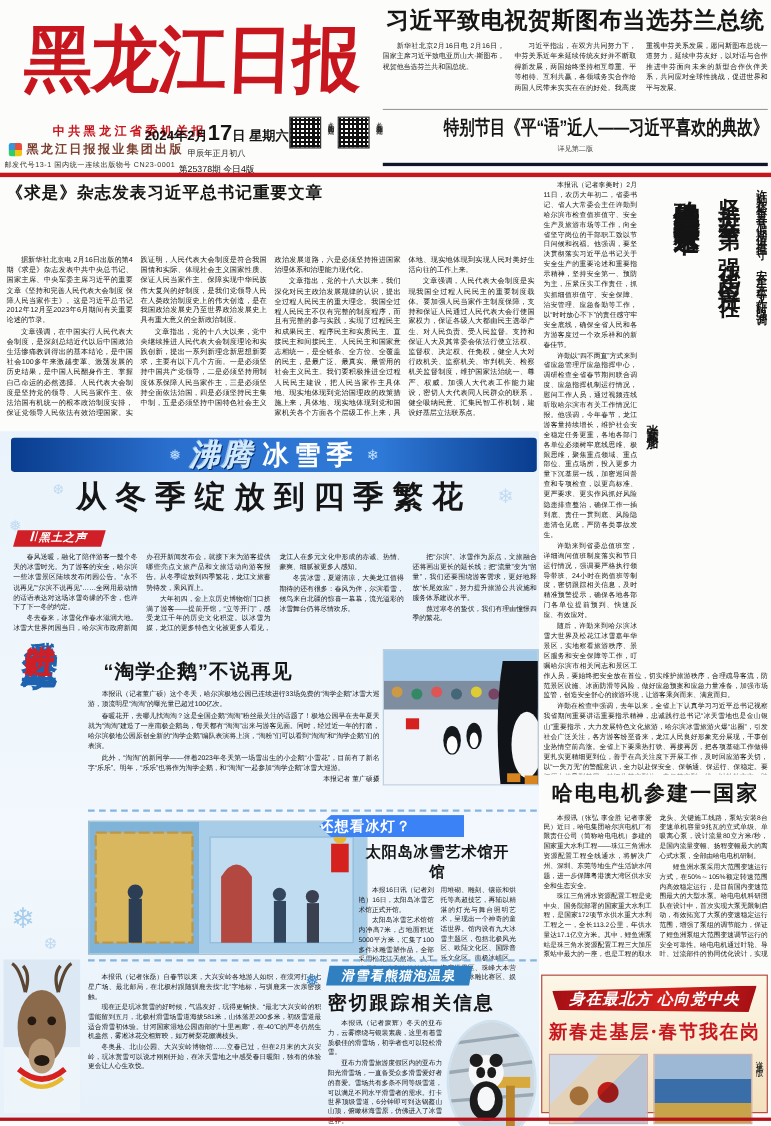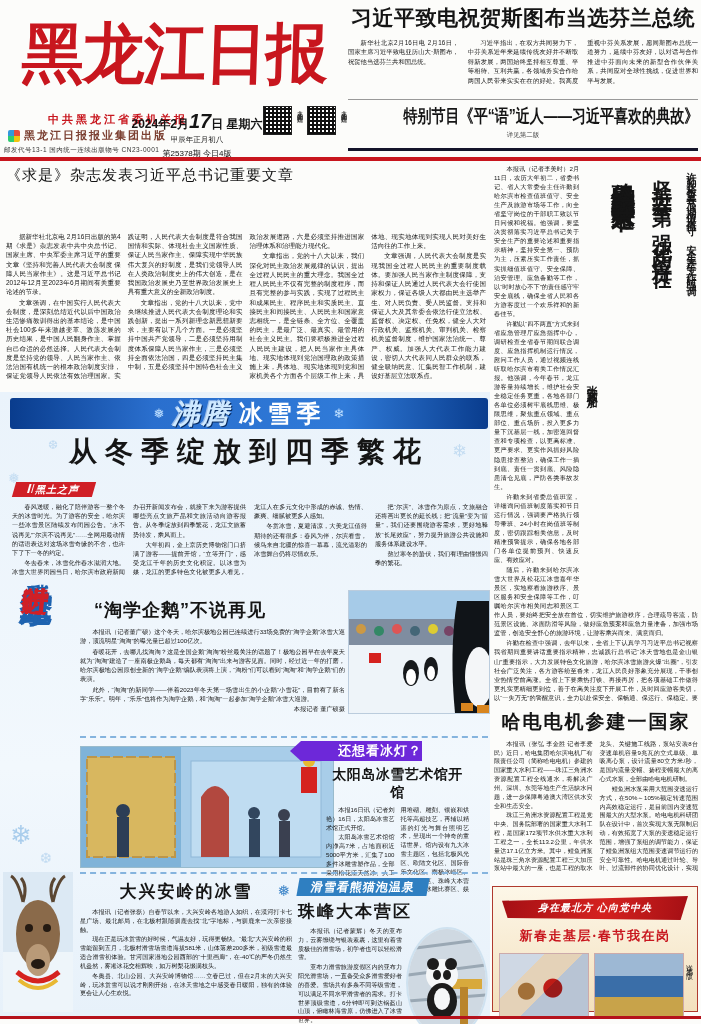--- a/index.html
+++ b/index.html
@@ -12,61 +12,61 @@
   
   .masthead-title{left:22px;top:4px;width:330px;height:104px;font-size:62px;line-height:100px;
     font-weight:bold;color:#c8161e;font-family:"DejaVu Serif","Liberation Serif",serif;
     letter-spacing:-1px;transform:scaleY(1.06) skewX(-2deg);white-space:nowrap;}
   .organ{left:48px;top:112px;font-size:11px;font-weight:bold;color:#c8161e;letter-spacing:3px;text-align:center;}
   .publisher{left:8px;top:128px;font-size:11px;font-weight:bold;color:#7c4032;letter-spacing:2px;display:flex;align-items:center;gap:4px;}
   .pubLogo{width:12px;height:12px;border-radius:2px;background:conic-gradient(#e74c3c 0 25%,#f1c40f 0 50%,#2ecc71 0 75%,#3498db 0 100%);}
   .postal{left:4px;top:146px;font-size:6.5px;color:#333;letter-spacing:.5px;}
   .dateblock{left:130px;top:110px;width:134px;text-align:center;}
   .dateline{font-size:12px;font-weight:bold;white-space:nowrap;}
-  .dateline .big{font-size:20px;font-style:italic;}
+  .dateline .big{font-size:20px;}
   .lunar{font-size:7.5px;margin-top:2px;color:#222;}
   .issue{font-size:8px;margin-top:3px;color:#111;}
   .qrwrap{left:263px;top:106px;display:flex;gap:3px;align-items:flex-start;}
   .qr{width:27px;height:27px;border:1px solid #222;background:
       repeating-linear-gradient(0deg,#111 0 2px,transparent 2px 4px),
       repeating-linear-gradient(90deg,#111 0 2px,#fff 2px 4px);}
   .qrlabel{font-size:6px;letter-spacing:1px;color:#222;height:44px;}
   .tr-article{left:348px;top:4px;width:350px;}
   .tr-headline{font-size:21px;font-weight:bold;text-align:center;letter-spacing:.5px;white-space:nowrap;}
   .tr-body{margin-top:6px;column-count:3;column-gap:9px;font-size:6.3px;line-height:1.5;}
   .thin-rule{left:348px;top:99px;width:350px;border-top:1px solid #999;}
   .special{left:348px;top:104px;width:350px;text-align:center;}
   .special-title{font-size:18px;font-weight:bold;white-space:nowrap;display:inline-block;transform:scaleX(.78);transform-origin:center;}
   .special-note{font-size:6.5px;color:#444;margin-top:3px;}
   .dark-rule{left:348px;top:148px;width:350px;height:3px;background:#14142a;}
   .red-rule{left:0;top:157px;width:701px;height:3.5px;background:#c8161e;}
   
-  .q-kicker{left:6px;top:166px;font-size:15px;font-weight:normal;letter-spacing:1px;text-align:right;}
+  .q-kicker{left:6px;top:166px;font-size:15px;font-weight:bold;letter-spacing:1px;text-align:right;}
   .q-headline{left:0;top:188px;width:490px;text-align:center;font-size:24px;font-weight:bold;white-space:nowrap;}
   .q-headline span{display:inline-block;transform:scaleX(.93);transform-origin:center;}
   .q-body{left:6px;top:232px;width:480px;height:156px;column-count:4;column-gap:7px;
           font-size:6.5px;line-height:1.42;overflow:hidden;}
   
   .xuqin{left:494px;top:164px;width:204px;height:540px;font-size:6.2px;line-height:1.46;overflow:hidden;}
   .xq-heads{float:right;height:438px;margin-left:5px;writing-mode:vertical-rl;}
   .xq-kicker{font-size:10px;font-weight:bold;letter-spacing:4.5px;margin-block-end:7px;font-family:"DejaVu Serif",serif;}
   .xq-sub{font-size:20px;font-weight:bold;letter-spacing:7px;margin-block-end:6px;}
   .xq-main{font-size:24px;font-weight:bold;letter-spacing:1.5px;margin-block-end:6px;}
   .xq-name{font-size:11px;font-weight:bold;letter-spacing:3px;margin-inline-start:212px;}
   
   .haec{left:494px;top:710px;width:204px;}
   .haec-h{font-size:19px;font-weight:bold;text-align:center;letter-spacing:2px;font-family:"DejaVu Serif",serif;line-height:1.25;}
   .haec-body{margin-top:6px;column-count:2;column-gap:7px;font-size:6.1px;line-height:1.45;height:138px;overflow:hidden;}
   
   .box{left:492px;top:886px;width:206px;height:126px;background:linear-gradient(#fdf7e8,#f3e0bd);
        border:1px solid #b03a2e;box-sizing:border-box;}
   .ribbon{margin:9px auto 4px;width:186px;height:24px;background:linear-gradient(100deg,#a40f14,#d5221f 55%,#a40f14);
-          clip-path:polygon(0 20%,100% 0,96% 100%,3% 92%);color:#fff;font-size:10px;font-weight:bold;
+          clip-path:polygon(0 20%,100% 0,96% 100%,3% 92%);color:#fff;font-size:14px;font-weight:bold;
           font-style:italic;text-align:center;line-height:24px;letter-spacing:1px;}
-  .box-sub{text-align:center;color:#c8161e;font-weight:bold;font-size:13px;letter-spacing:1.5px;margin-top:7px;
+  .box-sub{text-align:center;color:#c8161e;font-weight:bold;font-size:17px;letter-spacing:1.5px;margin-top:7px;
            font-family:"DejaVu Serif",serif;}
   .box-photos{display:flex;gap:5px;margin:8px 6px 0 6px;}
   .bp{width:88px;height:62px;border:1px solid #caa;}
   .bp1{background:linear-gradient(135deg,#cfd8e4 0 30%,#e4d2b8 30% 55%,#b8c4d4 55%),
        radial-gradient(circle at 60% 55%,#d5221f 0 9px,transparent 10px),
        radial-gradient(circle at 30% 60%,#b5884e 0 8px,transparent 9px);background-blend-mode:multiply;}
   .bp2{background:linear-gradient(180deg,#9db8d4 0 35%,#3a6ea8 35% 70%,#c8a34a 70%),
        radial-gradient(circle at 45% 40%,#e8edf2 0 7px,transparent 8px);}
   .box-note{position:absolute;right:3px;top:72px;font-size:7px;letter-spacing:2px;color:#222;}
   
@@ -96,22 +96,22 @@
   
   .peng{left:80px;top:598px;width:265px;}
   .peng-h{font-size:18px;font-weight:bold;letter-spacing:1px;margin:0 0 5px 14px;}
   .peng-body{font-size:6.2px;line-height:1.5;}
   .peng-photo{left:348px;top:590px;width:140px;height:122px;border:1px solid #bcd;}
   .dashed{border-top:2px dashed #85b4de;}
   .dash1{left:80px;top:736px;width:408px;}
   .dash2{left:80px;top:872px;width:408px;}
   
   .ice-photo{left:80px;top:746px;width:252px;height:120px;border:1px solid #9bc;}
-  .lantern-banner{left:290px;top:741px;width:132px;height:20px;background:#6d28d9;color:#fff;
-      font-size:13px;font-weight:bold;text-align:right;line-height:20px;letter-spacing:1px;
+  .lantern-banner{left:290px;top:741px;width:132px;height:20px;background:#3b82f6;color:#fff;
+      font-size:13px;font-weight:bold;text-align:left;line-height:20px;letter-spacing:1px;
       clip-path:polygon(11px 0,100% 0,100% 100%,11px 100%,0 50%);}
   .sun{left:326px;top:766px;width:143px;}
   .sun-h{font-size:14px;font-weight:bold;text-align:center;letter-spacing:.5px;}
   .sun-body{margin-top:4px;column-count:2;column-gap:6px;font-size:6.1px;line-height:1.45;height:96px;overflow:hidden;}
   
   .dxal{left:80px;top:880px;width:212px;}
   .dxal-h1{font-size:17px;font-weight:bold;text-align:center;letter-spacing:2px;}
   .dxal-h2{font-size:17px;font-weight:bold;text-align:center;letter-spacing:5px;color:#d01f26;font-family:"DejaVu Serif",serif;margin-top:2px;}
   .dxal-body{margin-top:5px;font-size:6.1px;line-height:1.45;}
   .dxal-sf{position:absolute;right:2px;top:2px;color:#3f86c9;font-size:15px;}
@@ -313,32 +313,31 @@
       <p>本报16日讯（记者刘艳）16日，太阳岛冰雪艺术馆正式开馆。</p>
       <p>太阳岛冰雪艺术馆馆内净高7米，占地面积近5000平方米，汇集了100多件冰雕雪塑作品，全部采用松花江天然冰、人工造雪和人造彩冰等材料制作。冰雪匠人们巧妙地运用堆砌、雕刻、镶嵌和烘托等高超技艺，再辅以精湛的灯光与舞台照明艺术，呈现出一个神奇的童话世界。馆内设有九大冰雪主题区，包括北极风光区、欧陆文化区、国际音乐文化区、南极冰峪区、海底世界区、珠峰大本营区、精品冰雕比赛区、娱乐活动区和祈福区，每个区域都独具特色，让游客尽情体验冰雪魅力。</p>
 
     </div>
   </div>
 
   <div class="abs dashed dash2"></div>
 
   <div class="abs dxal">
     <span class="dxal-sf">❅</span>
-    <div class="dxal-h1">大兴安岭的冰雪</div>
     <div class="dxal-body">
       <p>本报讯（记者张磊）自春节以来，大兴安岭各地游人如织，在漠河打卡七星广场、最北邮局，在北极村跟随驯鹿去找“北”字地标，与驯鹿来一次亲密接触。</p>
       <p>现在正是玩冰赏雪的好时候，气温友好，玩得更畅快。“最北”大兴安岭的积雪能留到五月，北极村滑雪场雪道海拔581米，山体落差200多米，初级雪道最适合滑雪初体验。甘河国家湿地公园西部的“十里画廊”，在-40℃的严冬仍然生机盎然，雾凇冰花交相辉映，如万树梨花缀满枝头。</p>
       <p>冬奥县、北山公园、大兴安岭博物馆……立春已过，但在2月末的大兴安岭，玩冰赏雪可以说才刚刚开始，在冰天雪地之中感受春日暖阳，独有的体验更会让人心生欢悦。</p>
 
     </div>
   </div>
 
   <div class="abs yab">
     <div class="yab-banner">滑雪看熊猫泡温泉</div>
-    <div class="yab-h">珠峰大本营区</div>
+    <div class="yab-h">密切跟踪相关信息</div>
     <div class="yab-body">
       <svg class="panda" viewBox="0 0 78 108">
         <rect width="78" height="108" fill="#cfd9e2"></rect>
         <path d="M0 20 L78 10 M0 46 L78 36 M0 72 L78 66" stroke="#9aa8b4" stroke-width="3"></path>
         <rect x="40" y="50" width="34" height="10" fill="#d8a93c"></rect>
         <rect x="52" y="58" width="8" height="50" fill="#b9842b"></rect>
         <circle cx="34" cy="46" r="16" fill="#f5f7f8"></circle>
         <circle cx="25" cy="35" r="6" fill="#1c1c1c"></circle>
           <circle cx="43" cy="35" r="6" fill="#1c1c1c"></circle>
         <ellipse cx="29" cy="46" rx="4" ry="5" fill="#1c1c1c"></ellipse>

